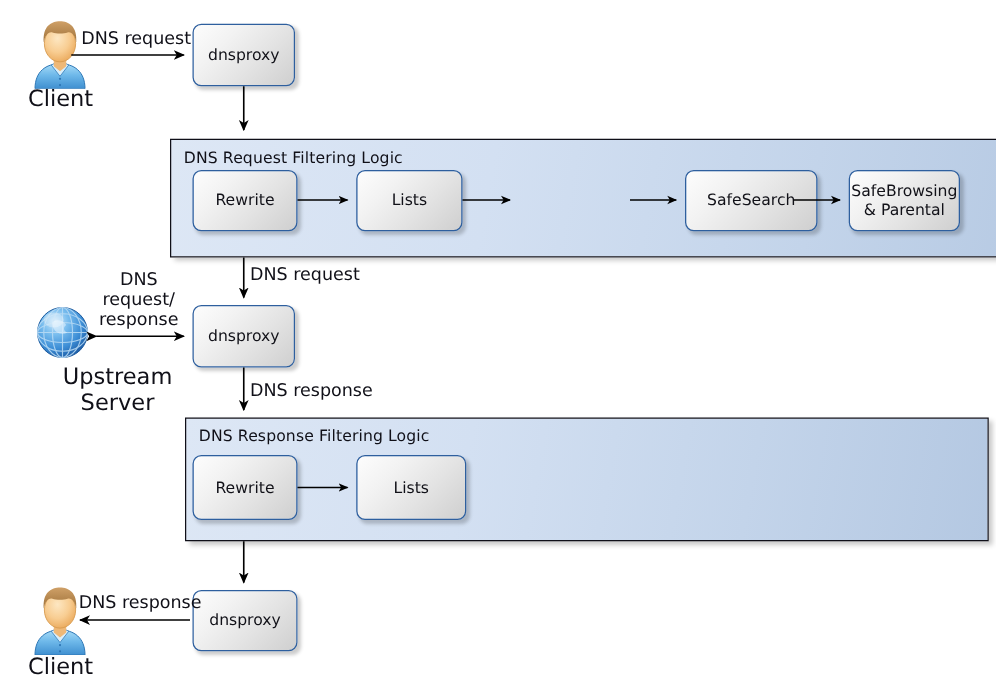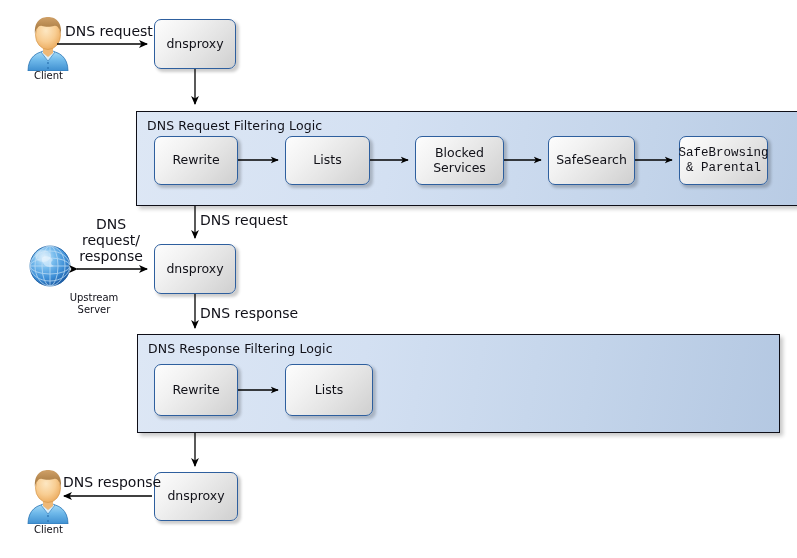--- a/index.html
+++ b/index.html
@@ -63,21 +63,21 @@
     color: #101018;
     white-space: pre-line;
     line-height: 1.16;
     text-align: center;
   }
   .elabel.left { text-align: left; }
 
   
   .actor-label {
     position: absolute;
-    font-size: 10px;
+    font-size: 18px;
     color: #101018;
     text-align: center;
     line-height: 1.16;
     white-space: pre-line;
     width: 100px;
   }
 
   
   svg.overlay {
     position: absolute;
@@ -90,42 +90,38 @@
 </style>
 </head>
 <body>
 
 <div id="canvas">
 
   <div class="panel" style="left:136px; top:111px; width:729px; height:95px;">
     <div class="panel-title">DNS Request Filtering Logic</div>
   </div>
 
-  <div class="panel" style="left:137px; top:334px; width:643px; height:99px;">
+  <div class="panel" style="left:148px; top:334px; width:643px; height:99px;">
     <div class="panel-title">DNS Response Filtering Logic</div>
   </div>
 
   <div class="node" style="left:154px; top:19px; width:82px; height:50px;">
     <span>dnsproxy</span>
   </div>
 
   <div class="node" style="left:154px; top:136px; width:84px; height:49px;">
     <span>Rewrite</span>
   </div>
   <div class="node" style="left:285px; top:136px; width:85px; height:49px;">
     <span>Lists</span>
   </div>
-  <div class="node" style="left:415px; top:136px; width:89px; height:49px;">
-    <span>Blocked
-Services</span>
-  </div>
-  <div class="node" style="left:548px; top:136px; width:87px; height:49px;">
+  <div class="node" style="left:548px; top:136px; width:106px; height:49px;">
     <span>SafeSearch</span>
   </div>
-  <div class="node" style="left:679px; top:136px; width:89px; height:49px;font-family:Liberation Mono, monospace;">
+  <div class="node" style="left:679px; top:136px; width:89px; height:49px;">
     <span>SafeBrowsing
 &amp; Parental</span>
   </div>
 
   <div class="node" style="left:154px; top:244px; width:82px; height:50px;">
     <span>dnsproxy</span>
   </div>
 
   <div class="node" style="left:154px; top:364px; width:84px; height:52px;">
     <span>Rewrite</span>

